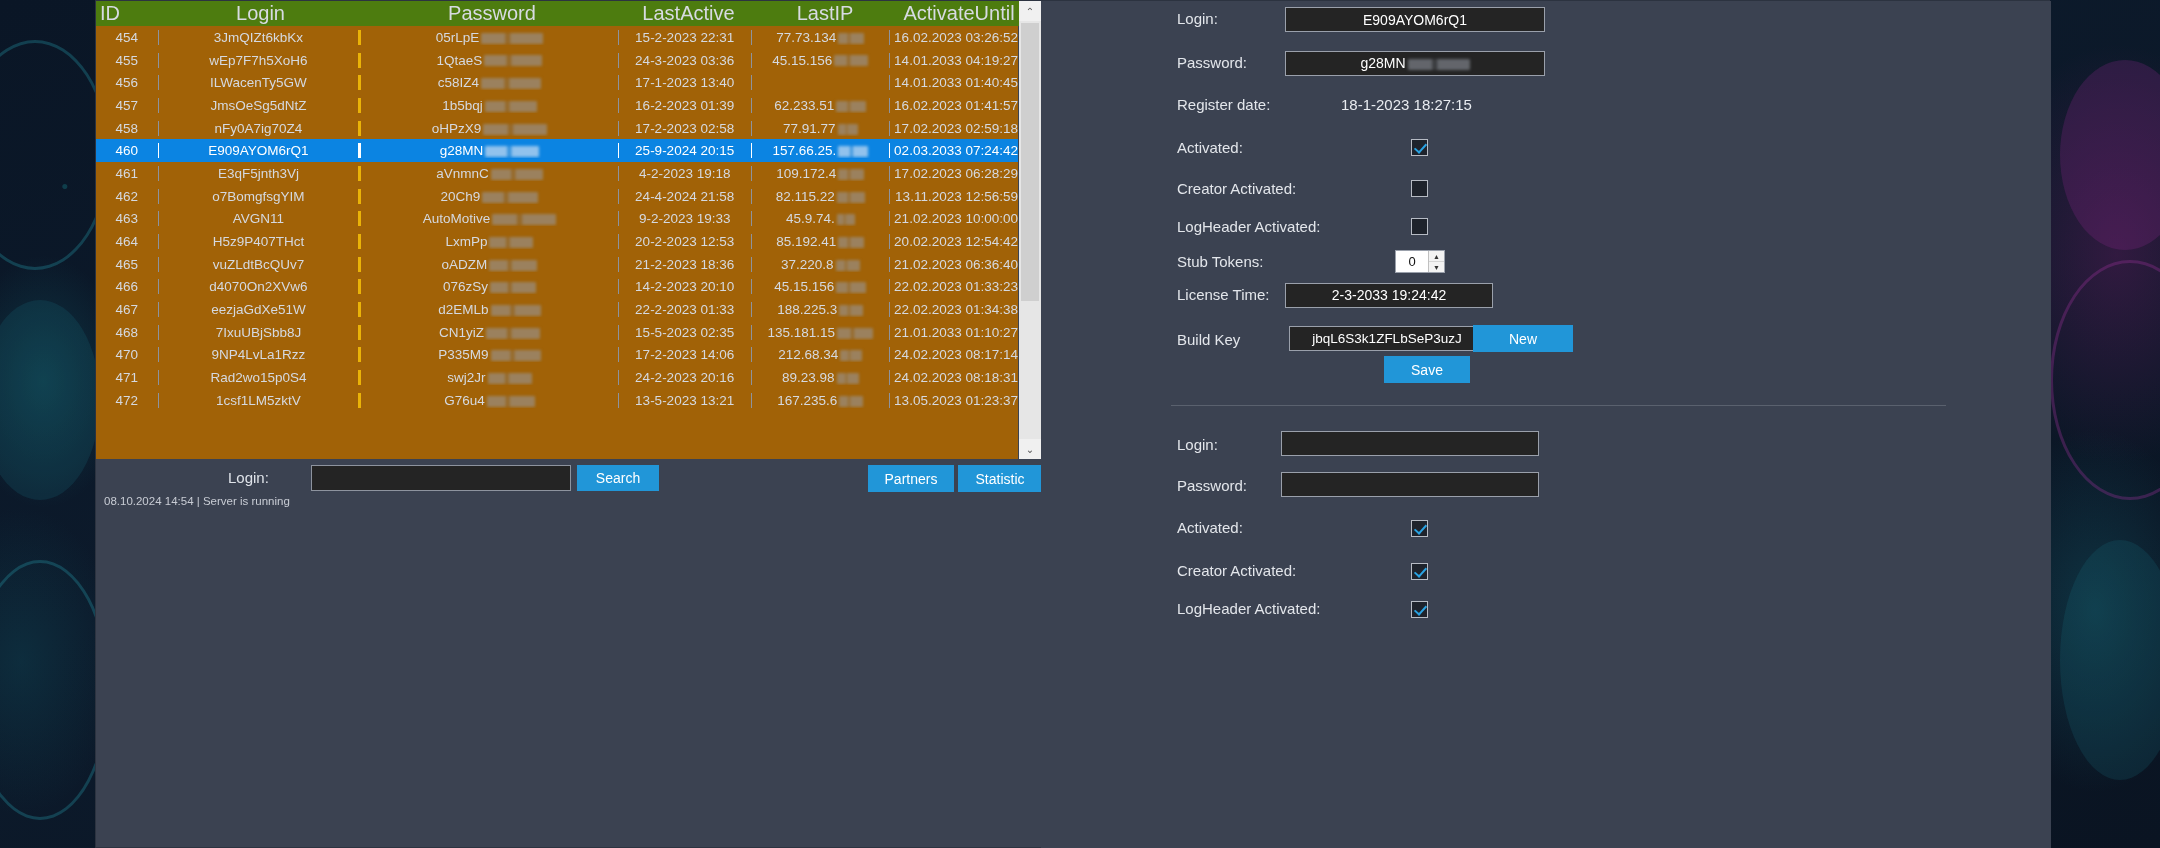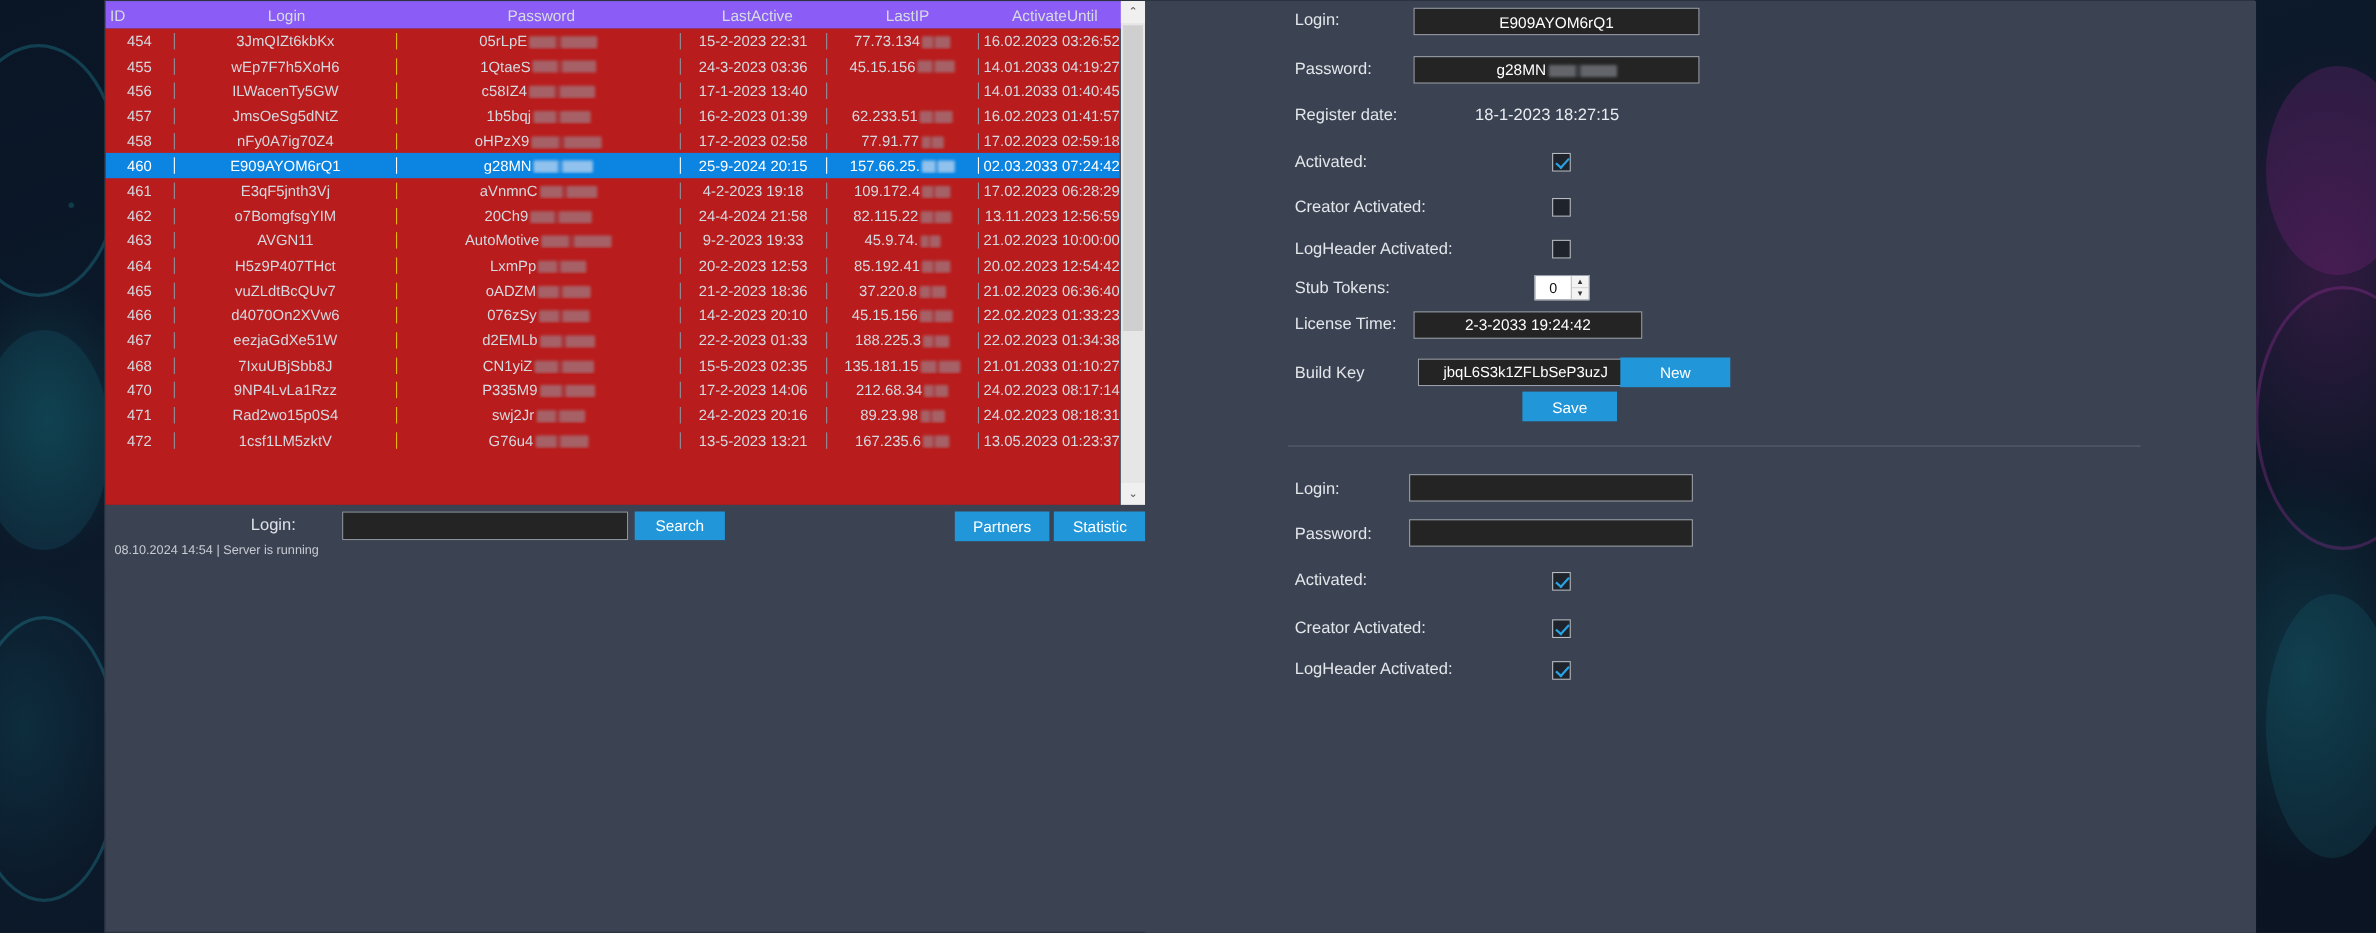--- a/index.html
+++ b/index.html
@@ -46,52 +46,52 @@
   
   .left-pane {
     position: absolute; left: 0; top: 0;
     width: 945px; height: 646px;
     background: #3b4251;
   }
 
   .grid-header {
     position: absolute; left: 0; top: 0; right: 0;
     height: 25px;
-    background: #8b5cf6;
+    background: #4d7c0f;
     display: flex;
     align-items: center;
     color: #d7dbe2;
-    font-size: 14px;
+    font-size: 20px;
   }
   .grid-header .col { text-align: center; }
   .hdr-id     { width: 62px; padding-left: 4px; text-align: left !important; }
   .hdr-login  { width: 205px; }
   .hdr-pass   { width: 258px; }
   .hdr-active { width: 135px; }
   .hdr-ip     { width: 138px; }
   .hdr-until  { width: 130px; }
 
   .grid-body {
     position: absolute; left: 0; top: 25px;
     width: 922px; height: 433px;
-    background: #b91c1c;
+    background: #a16207;
     overflow: hidden;
   }
   .row {
     display: flex;
     height: 22.7px;
     align-items: center;
     color: #d5d9e0;
     font-size: 13.5px;
     position: relative;
   }
   .row.selected { background: #0b84e2; color: #ffffff; }
   .cell { text-align: center; overflow: hidden; white-space: nowrap; }
   .c-id     { width: 62px; text-align: center; }
-  .c-login  { width: 205px; border-left: 1px solid #8d939e; border-right: 1px solid #eab308; }
+  .c-login  { width: 205px; border-left: 1px solid #8d939e; border-right: 3px solid #eab308; }
   .c-pass   { width: 258px; }
   .c-active { width: 135px; border-left: 1px solid #8d939e; border-right: 1px solid #8d939e; }
   .c-ip     { width: 138px; }
   .c-until  { width: 130px; border-left: 1px solid #8d939e; text-align: right; }
   .row.selected .cell { border-color: #ffffff; }
 
   .redact {
     display: inline-block;
     vertical-align: middle;
     height: 11px;

